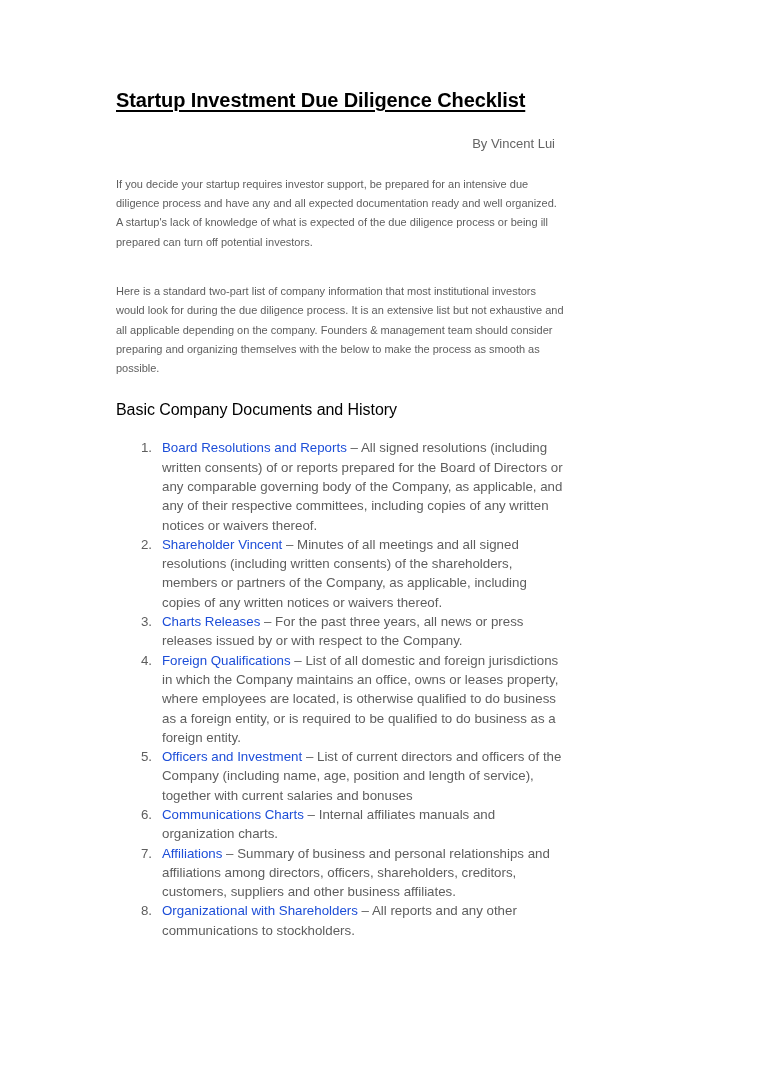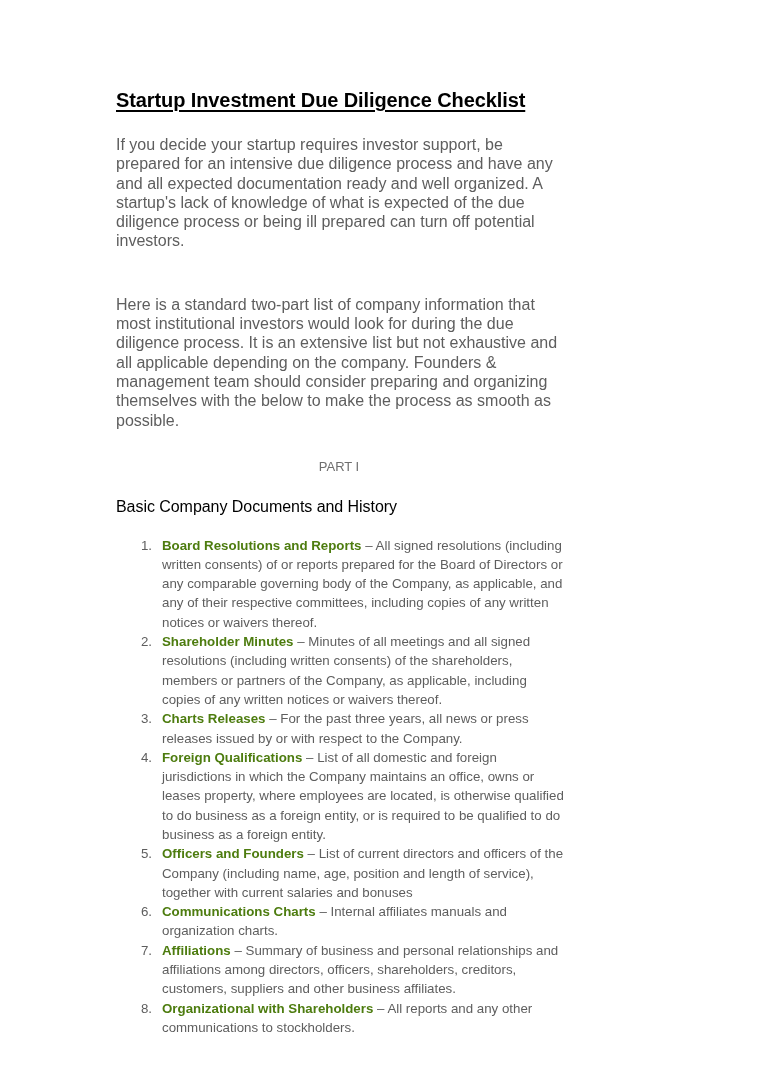--- a/index.html
+++ b/index.html
@@ -36,27 +36,27 @@
   .byline {
     margin-top: 23px;
     text-align: right;
     font-size: 13px;
     color: #646464;
     padding-right: 11px;
     line-height: 1.3;
   }
   .para {
     margin-top: 22px;
-    font-size: 16px;
+    font-size: 11px;
     color: #5e5e5e;
     line-height: 19.3px;
     text-align: left;
   }
   .para.second {
-    margin-top: 44px;
+    margin-top: 30px;
   }
   .part-label {
     margin-top: 29px;
     text-align: center;
     font-size: 13px;
     color: #6e6e6e;
     line-height: 1.3;
     padding-right: 4px;
   }
   .section-heading {
@@ -87,48 +87,48 @@
     position: absolute;
     left: 0;
     top: 0;
     width: 36px;
     text-align: right;
     color: #5e5e5e;
     font-size: 13.3px;
     line-height: 19.3px;
   }
   .term {
-    font-weight: bold;
-    color: #4d7c0f;
+    font-weight: normal;
+    color: #1d4ed8;
     margin-top: 37px;
   }
   .dash {
     color: #5e5e5e;
   }
 </style>
 </head>
 <body>
 
 <div class="page">
 
   <h1 class="doc-title"><span class="ul">Startup Investment Due Diligence Checklist</span></h1>
 
+  <div class="byline">By Vincent Lui</div>
 
   <p class="para first">If you decide your startup requires investor support, be prepared for an intensive due diligence process and have any and all expected documentation ready and well organized. A startup's lack of knowledge of what is expected of the due diligence process or being ill prepared can turn off potential investors.</p>
 
   <p class="para second">Here is a standard two-part list of company information that most institutional investors would look for during the due diligence process. It is an extensive list but not exhaustive and all applicable depending on the company. Founders &amp; management team should consider preparing and organizing themselves with the below to make the process as smooth as possible.</p>
 
-  <div class="part-label">PART I</div>
 
   <h2 class="section-heading">Basic Company Documents and History</h2>
 
   <ol class="checklist">
     <li><span class="term">Board Resolutions and Reports</span> <span class="dash">–</span> <span>All signed resolutions (including written consents) of or reports prepared for the Board of Directors or any comparable governing body of the Company, as applicable, and any of their respective committees, including copies of any written notices or waivers thereof.</span></li>
-    <li><span class="term">Shareholder Minutes</span> <span class="dash">–</span> <span>Minutes of all meetings and all signed resolutions (including written consents) of the shareholders, members or partners of the Company, as applicable, including copies of any written notices or waivers thereof.</span></li>
+    <li><span class="term">Shareholder Vincent</span> <span class="dash">–</span> <span>Minutes of all meetings and all signed resolutions (including written consents) of the shareholders, members or partners of the Company, as applicable, including copies of any written notices or waivers thereof.</span></li>
     <li><span class="term">Charts Releases</span> <span class="dash">–</span> <span>For the past three years, all news or press releases issued by or with respect to the Company.</span></li>
     <li><span class="term">Foreign Qualifications</span> <span class="dash">–</span> <span>List of all domestic and foreign jurisdictions in which the Company maintains an office, owns or leases property, where employees are located, is otherwise qualified to do business as a foreign entity, or is required to be qualified to do business as a foreign entity.</span></li>
-    <li><span class="term">Officers and Founders</span> <span class="dash">–</span> <span>List of current directors and officers of the Company (including name, age, position and length of service), together with current salaries and bonuses</span></li>
+    <li><span class="term">Officers and Investment</span> <span class="dash">–</span> <span>List of current directors and officers of the Company (including name, age, position and length of service), together with current salaries and bonuses</span></li>
     <li><span class="term">Communications Charts</span> <span class="dash">–</span> <span>Internal affiliates manuals and organization charts.</span></li>
     <li><span class="term">Affiliations</span> <span class="dash">–</span> <span>Summary of business and personal relationships and affiliations among directors, officers, shareholders, creditors, customers, suppliers and other business affiliates.</span></li>
     <li><span class="term">Organizational with Shareholders</span> <span class="dash">–</span> <span>All reports and any other communications to stockholders.</span></li>
   </ol>
 
 </div>
 
 </body></html>

